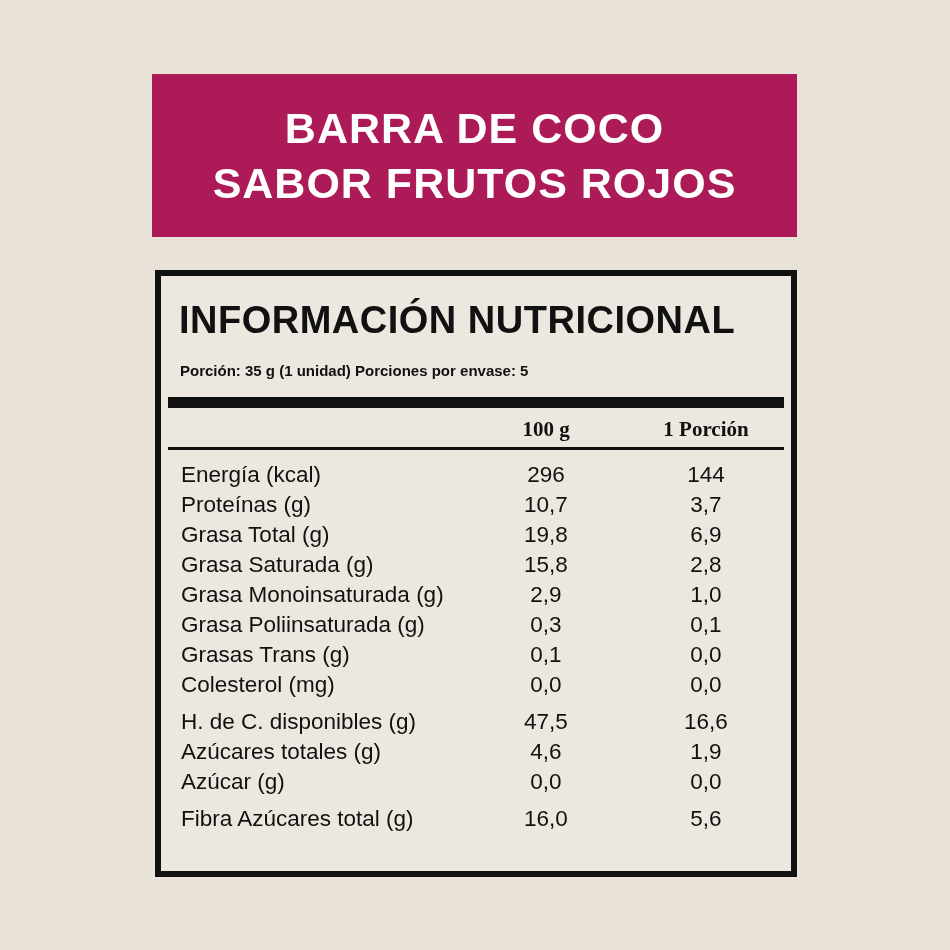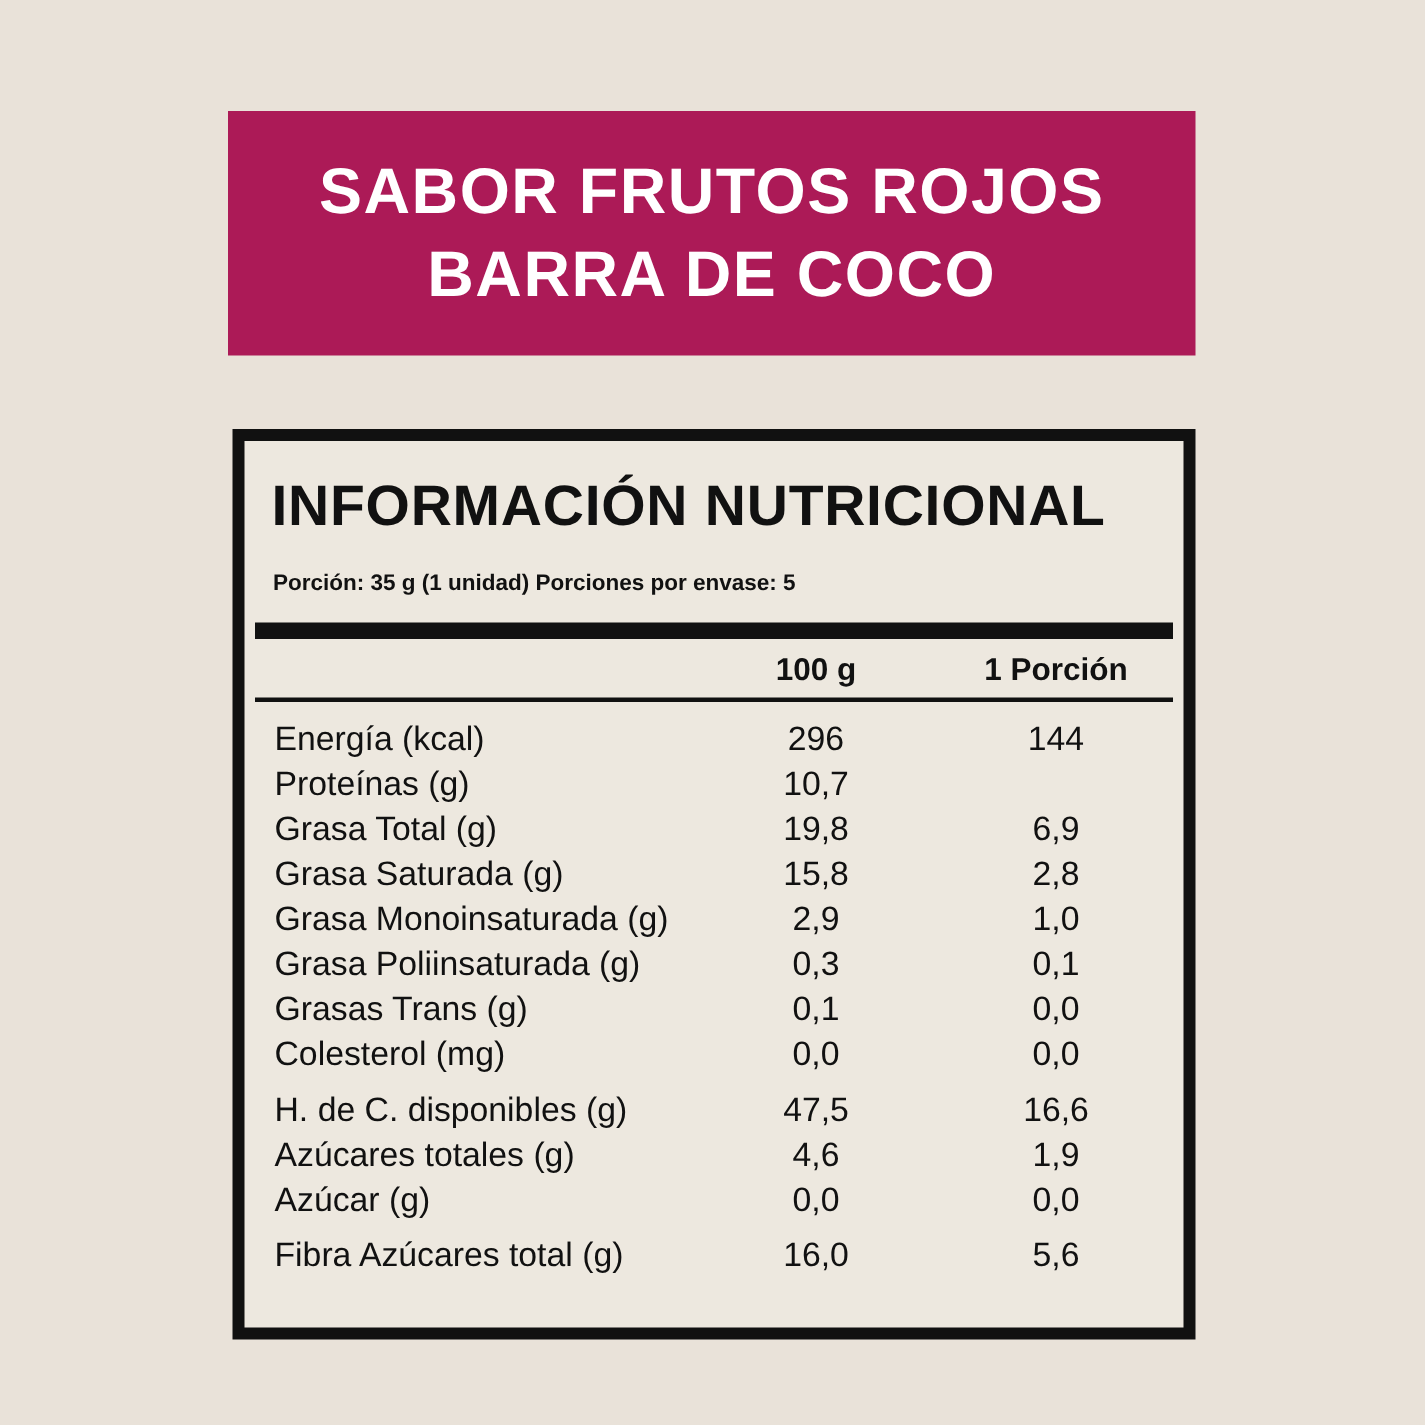--- a/index.html
+++ b/index.html
@@ -32,26 +32,26 @@
     color: #ffffff;
     font-weight: bold;
     font-size: 43px;
     line-height: 55px;
     letter-spacing: 1px;
     white-space: nowrap;
   }
   .panel {
     position: absolute;
     left: 155px;
-    top: 286px;
+    top: 270px;
     width: 642px;
     height: 607px;
     box-sizing: border-box;
     background: #ede8df;
-    border: 8px solid #1d4ed8;
+    border: 6px solid #1d4ed8;
   }
   .panel-inner {
     padding: 22px 0 0 0;
   }
   .panel-title {
     font-weight: bold;
     font-size: 38px;
     letter-spacing: 0.5px;
     text-align: left;
     padding: 0 0 0 18px;
@@ -70,20 +70,21 @@
     background: #111111;
     margin: 13px 7px 0 7px;
   }
   .grid-row {
     display: grid;
     grid-template-columns: 1fr 150px 170px;
     align-items: baseline;
   }
   .header-row {
     margin-top: 7px;
+    font-family: Liberation Serif, serif;
   }
   .header-row .hcell {
     font-weight: bold;
     font-size: 21px;
     text-align: center;
     line-height: 28px;
   }
   .thin-bar {
     height: 3px;
     background: #111111;
@@ -106,22 +107,22 @@
     text-align: center;
   }
   .row.group-gap {
     margin-top: 7px;
   }
 </style>
 </head>
 <body style="background: rgb(233, 226, 217);">
 
 <div class="banner" style="background: rgb(172, 26, 87);">
+  <div class="line">BARRA DE COCO</div>
   <div class="line">SABOR FRUTOS ROJOS</div>
-  <div class="line">BARRA DE COCO</div>
 </div>
 
 <div class="panel" style="background: rgb(237, 232, 223); border-color: rgb(17, 17, 17);">
   <div class="panel-inner">
     <div class="panel-title">INFORMACIÓN NUTRICIONAL</div>
     <div class="serving">Porción: 35 g (1 unidad) Porciones por envase: 5</div>
     <div class="thick-bar"></div>
     <div class="grid-row header-row">
       <div></div>
       <div class="hcell">100 g</div>
@@ -131,20 +132,21 @@
     <div class="rows">
   <div class="grid-row row">
     <div class="label">Energía (kcal)</div>
     <div class="val">296</div>
     <div class="val">144</div>
   </div>
 
   <div class="grid-row row">
     <div class="label">Proteínas (g)</div>
     <div class="val">10,7</div>
+    <div class="val">3,7</div>
   </div>
 
   <div class="grid-row row">
     <div class="label">Grasa Total (g)</div>
     <div class="val">19,8</div>
     <div class="val">6,9</div>
   </div>
 
   <div class="grid-row row">
     <div class="label">Grasa Saturada (g)</div>

